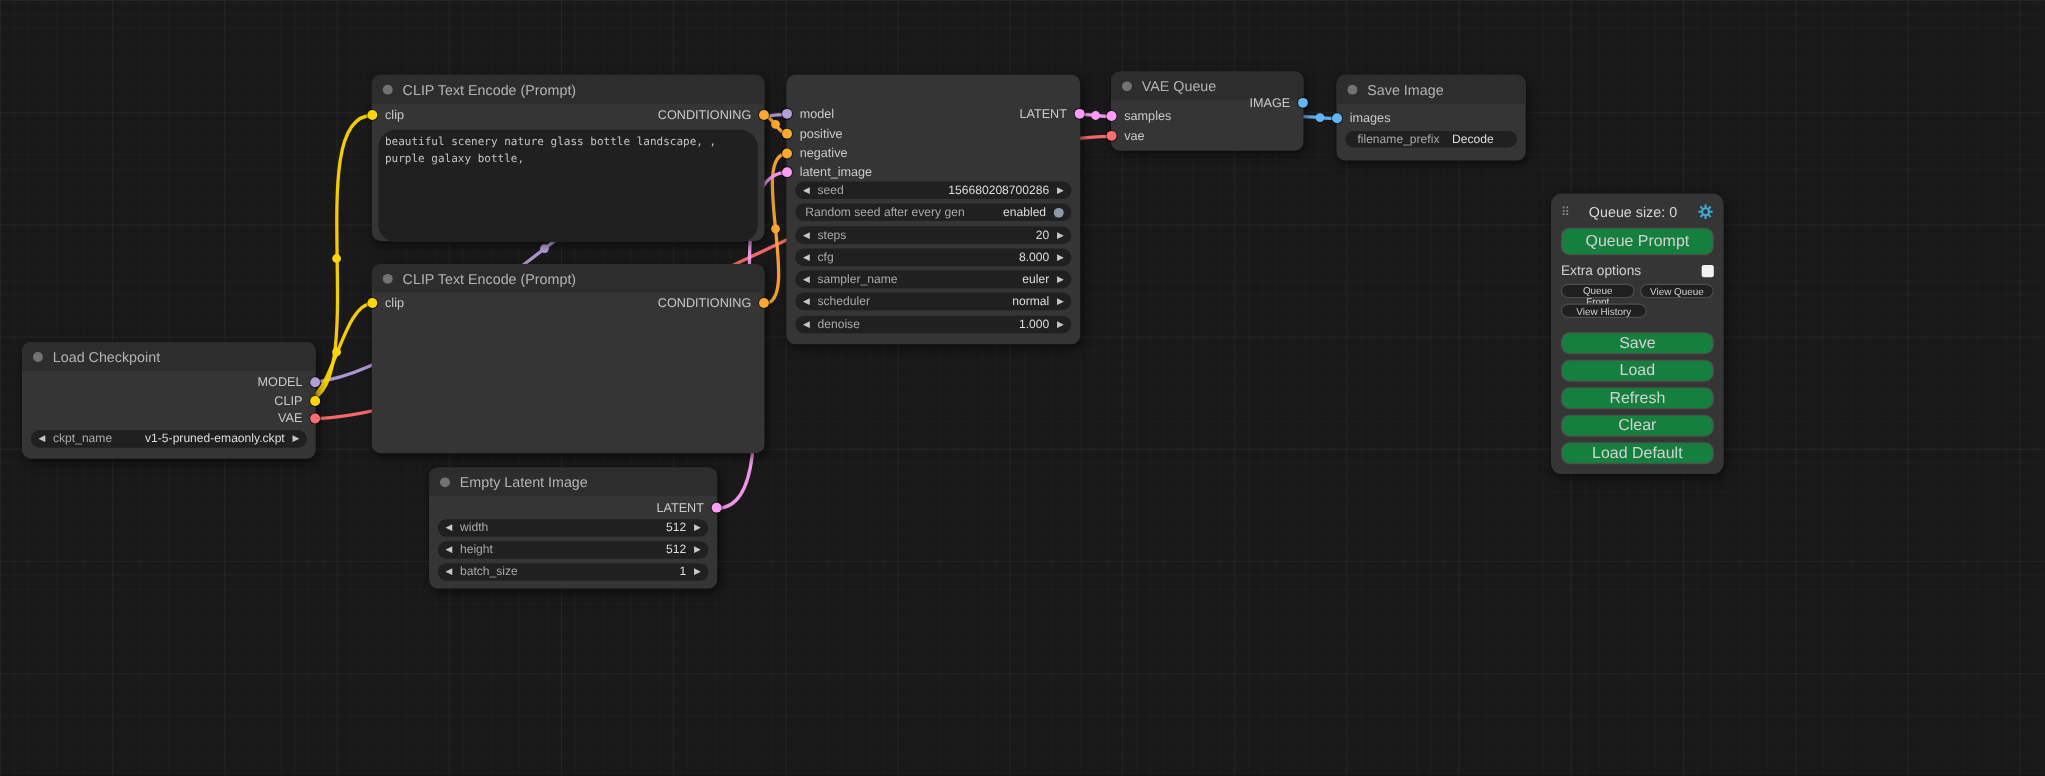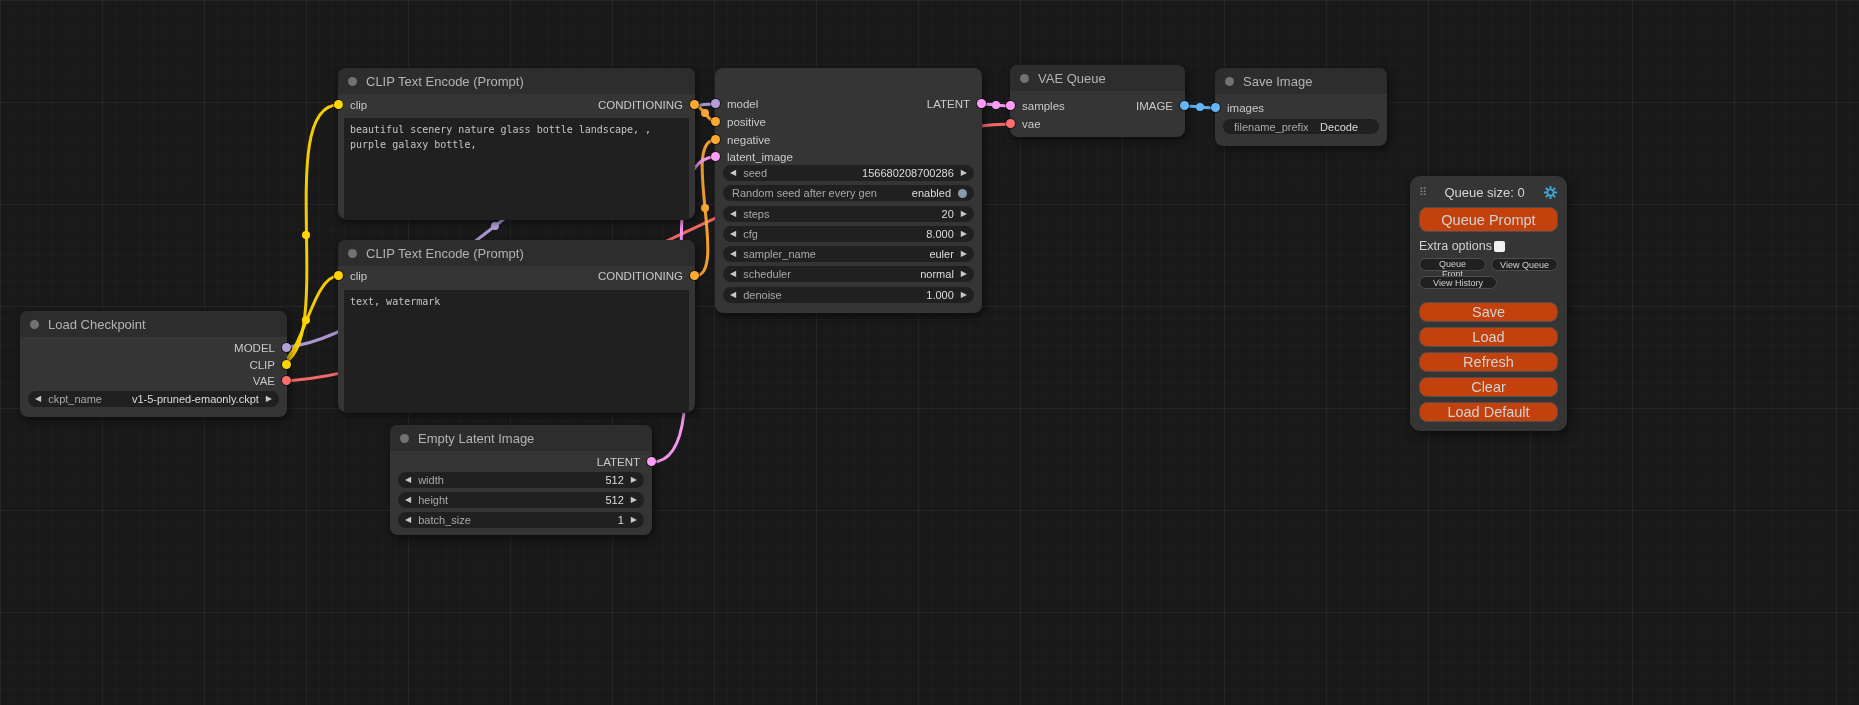--- a/index.html
+++ b/index.html
@@ -29,33 +29,33 @@
   .slot.out .slot-name{position:absolute;right:12px;white-space:nowrap;}
   .widget{position:absolute;left:8px;right:8px;height:16px;background:#202020;border-radius:8px;
     display:flex;align-items:center;padding:0 7px;font-size:11px;color:#a8a8a8;}
   .widget .arr{font-size:8px;color:#c8c8c8;flex:none;line-height:16px;}
   .widget .wlabel{margin-left:7px;white-space:nowrap;}
   .widget .wvalue{margin-left:auto;margin-right:7px;color:#dcdcdc;white-space:nowrap;}
   .widget.plain .wlabel{margin-left:4px;}
   .widget.plain .wvalue{margin-right:14px;}
   .widget.toggle .wlabel{margin-left:2px;}
   .toggle-dot{width:9px;height:9px;border-radius:50%;flex:none;}
-  .textbox{position:absolute;left:6px;right:6px;background:#202020;border-radius:1px;color:#c3c3c3;
+  .textbox{position:absolute;left:6px;right:6px;background:#202020;border-radius:16px;color:#c3c3c3;
     font-family:"DejaVu Sans Mono",monospace;font-size:10px;line-height:1.5;padding:4px 6px;
     white-space:pre-wrap;word-break:break-word;overflow:hidden;}
   .menu{position:absolute;left:1410px;top:176px;width:157px;background:#353535;border-radius:10px;
     z-index:3;padding:7px 9px 9px;box-shadow:2px 3px 10px rgba(0,0,0,0.55);box-sizing:border-box;}
   .menu-header{display:flex;align-items:center;height:18px;}
   .drag-handle{color:#8a8a8a;font-size:11px;flex:none;letter-spacing:-1px;}
   .queue-size{flex:1;text-align:center;font-size:13px;color:#d6d6d6;}
   .gear{flex:none;}
-  .btn{display:block;width:100%;background:#c2410c;border:1px solid #4e4e4e;border-radius:8px;
+  .btn{display:block;width:100%;background:#15803d;border:1px solid #4e4e4e;border-radius:8px;
     color:#d2d2d2;font-family:inherit;cursor:pointer;box-sizing:border-box;}
   .btn-big{height:25px;font-size:14.5px;margin-top:6px;}
-  .extra-row{display:flex;align-items:center;justify-content:flex-start;gap:2px;margin-top:7px;height:14px;}
+  .extra-row{display:flex;align-items:center;justify-content:space-between;gap:2px;margin-top:7px;height:14px;}
   .extra-label{font-size:12.5px;color:#d0d0d0;}
   .checkbox{width:11px;height:11px;background:#f2f2f2;border-radius:2px;}
   .small-row{display:flex;gap:5px;margin-top:5px;justify-content:space-between;}
   .btn-small{background:#202020;border:1px solid #4e4e4e;border-radius:7px;color:#cfcfcf;
     font-size:9px;height:13px;line-height:10px;padding:0 8px;font-family:inherit;flex:1;cursor:pointer;}
   .btn-small.vh{flex:none;width:78px;}
   .btn-mid{height:20px;font-size:14.5px;margin-top:5px;}
   .btn-mid.first{margin-top:13px;}
 </style>
 </head>
@@ -131,21 +131,20 @@
       <span class="title-text">CLIP Text Encode (Prompt)</span>
     </div>
     <div class="slot in" style="top:29px">
       <span class="slot-dot" style="background: rgb(255, 213, 0);"></span>
       <span class="slot-name">clip</span>
     </div>
     <div class="slot out" style="top:29px">
       <span class="slot-name">CONDITIONING</span>
       <span class="slot-dot" style="background: rgb(255, 169, 49);"></span>
     </div>
-    <div class="textbox" style="top:50px;height:115px">text, watermark</div>
   </div>
 
   <div class="node" style="left:390px;top:425px;width:262px;height:110px">
     <div class="node-title">
       <span class="collapse-dot"></span>
       <span class="title-text">Empty Latent Image</span>
     </div>
     <div class="slot out" style="top:30px">
       <span class="slot-name">LATENT</span>
       <span class="slot-dot" style="background: rgb(255, 156, 249);"></span>
@@ -240,21 +239,21 @@
       <span class="title-text">VAE Queue</span>
     </div>
     <div class="slot in" style="top:34px">
       <span class="slot-dot" style="background: rgb(255, 156, 249);"></span>
       <span class="slot-name">samples</span>
     </div>
     <div class="slot in" style="top:52px">
       <span class="slot-dot" style="background: rgb(255, 110, 110);"></span>
       <span class="slot-name">vae</span>
     </div>
-    <div class="slot out" style="top:34px">
+    <div class="slot out" style="top:22px">
       <span class="slot-name">IMAGE</span>
       <span class="slot-dot" style="background: rgb(100, 181, 246);"></span>
     </div>
   </div>
 
   <div class="node" style="left:1215px;top:68px;width:172px;height:78px">
     <div class="node-title">
       <span class="collapse-dot"></span>
       <span class="title-text">Save Image</span>
     </div>

